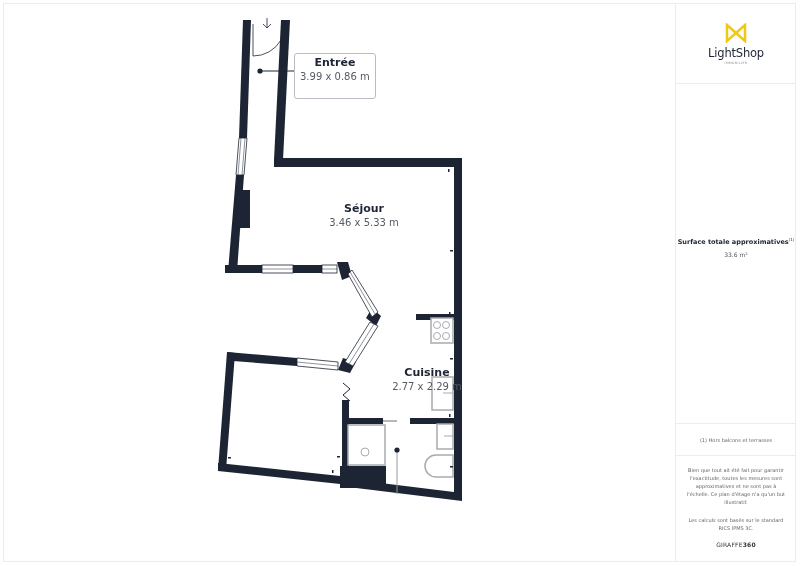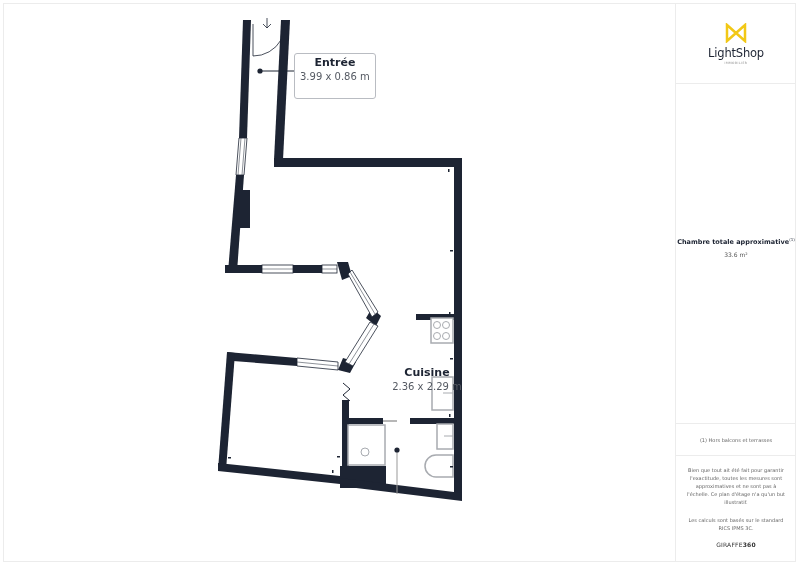--- a/index.html
+++ b/index.html
@@ -139,36 +139,40 @@
       <rect x="228" y="457" width="3" height="1.5"></rect>
         <rect x="337" y="456" width="3" height="1.5"></rect>
       <rect x="332" y="470" width="1.5" height="3"></rect>
     </g>
   </svg>
 
   <div class="label boxed" style="left:294px; top:53px;">
     <div class="name">Entrée</div>
     <div class="dim">3.99 x 0.86 m</div>
   </div>
+  <div class="label" style="left:364px; top:202px;">
+    <div class="name">Séjour</div>
+    <div class="dim">3.46 x 5.33 m</div>
+  </div>
   <div class="label" style="left:395px; top:366px;margin-left:32px;">
     <div class="name">Cuisine</div>
-    <div class="dim">2.36 x 2.29 m</div>
+    <div class="dim">2.77 x 2.29 m</div>
   </div>
 </div>
 
 <div class="panel">
   <div class="sec logo-sec">
     <svg class="logo-mark" width="22" height="20" viewBox="0 0 22 20">
       <path d="M2,2 L11,10 L20,2 L20,18 L11,10 L2,18 Z" fill="none" stroke="#f2c816" stroke-width="2.5" stroke-linejoin="miter"></path>
     </svg>
     <div class="logo-text">LightShop</div>
     <div class="logo-sub">IMMOBILIER</div>
   </div>
   <div class="sec surface-sec">
-    <div class="surface-title"><span>Chambre totale approximative</span><sup>(1)</sup></div>
+    <div class="surface-title"><span>Surface totale approximatives</span><sup>(1)</sup></div>
     <div class="surface-val">33.6 m²</div>
   </div>
   <div class="sec note-sec">
     <div class="note-text">(1) Hors balcons et terrasses</div>
   </div>
   <div class="sec disc-sec">
     <div class="disc-text">Bien que tout ait été fait pour garantir l'exactitude, toutes les mesures sont approximatives et ne sont pas à l'échelle. Ce plan d'étage n'a qu'un but illustratif.</div>
     <div class="disc-text2">Les calculs sont basés sur le standard RICS IPMS 3C.</div>
     <div class="brand"><span>GIRAFFE</span><b>360</b></div>
   </div>

